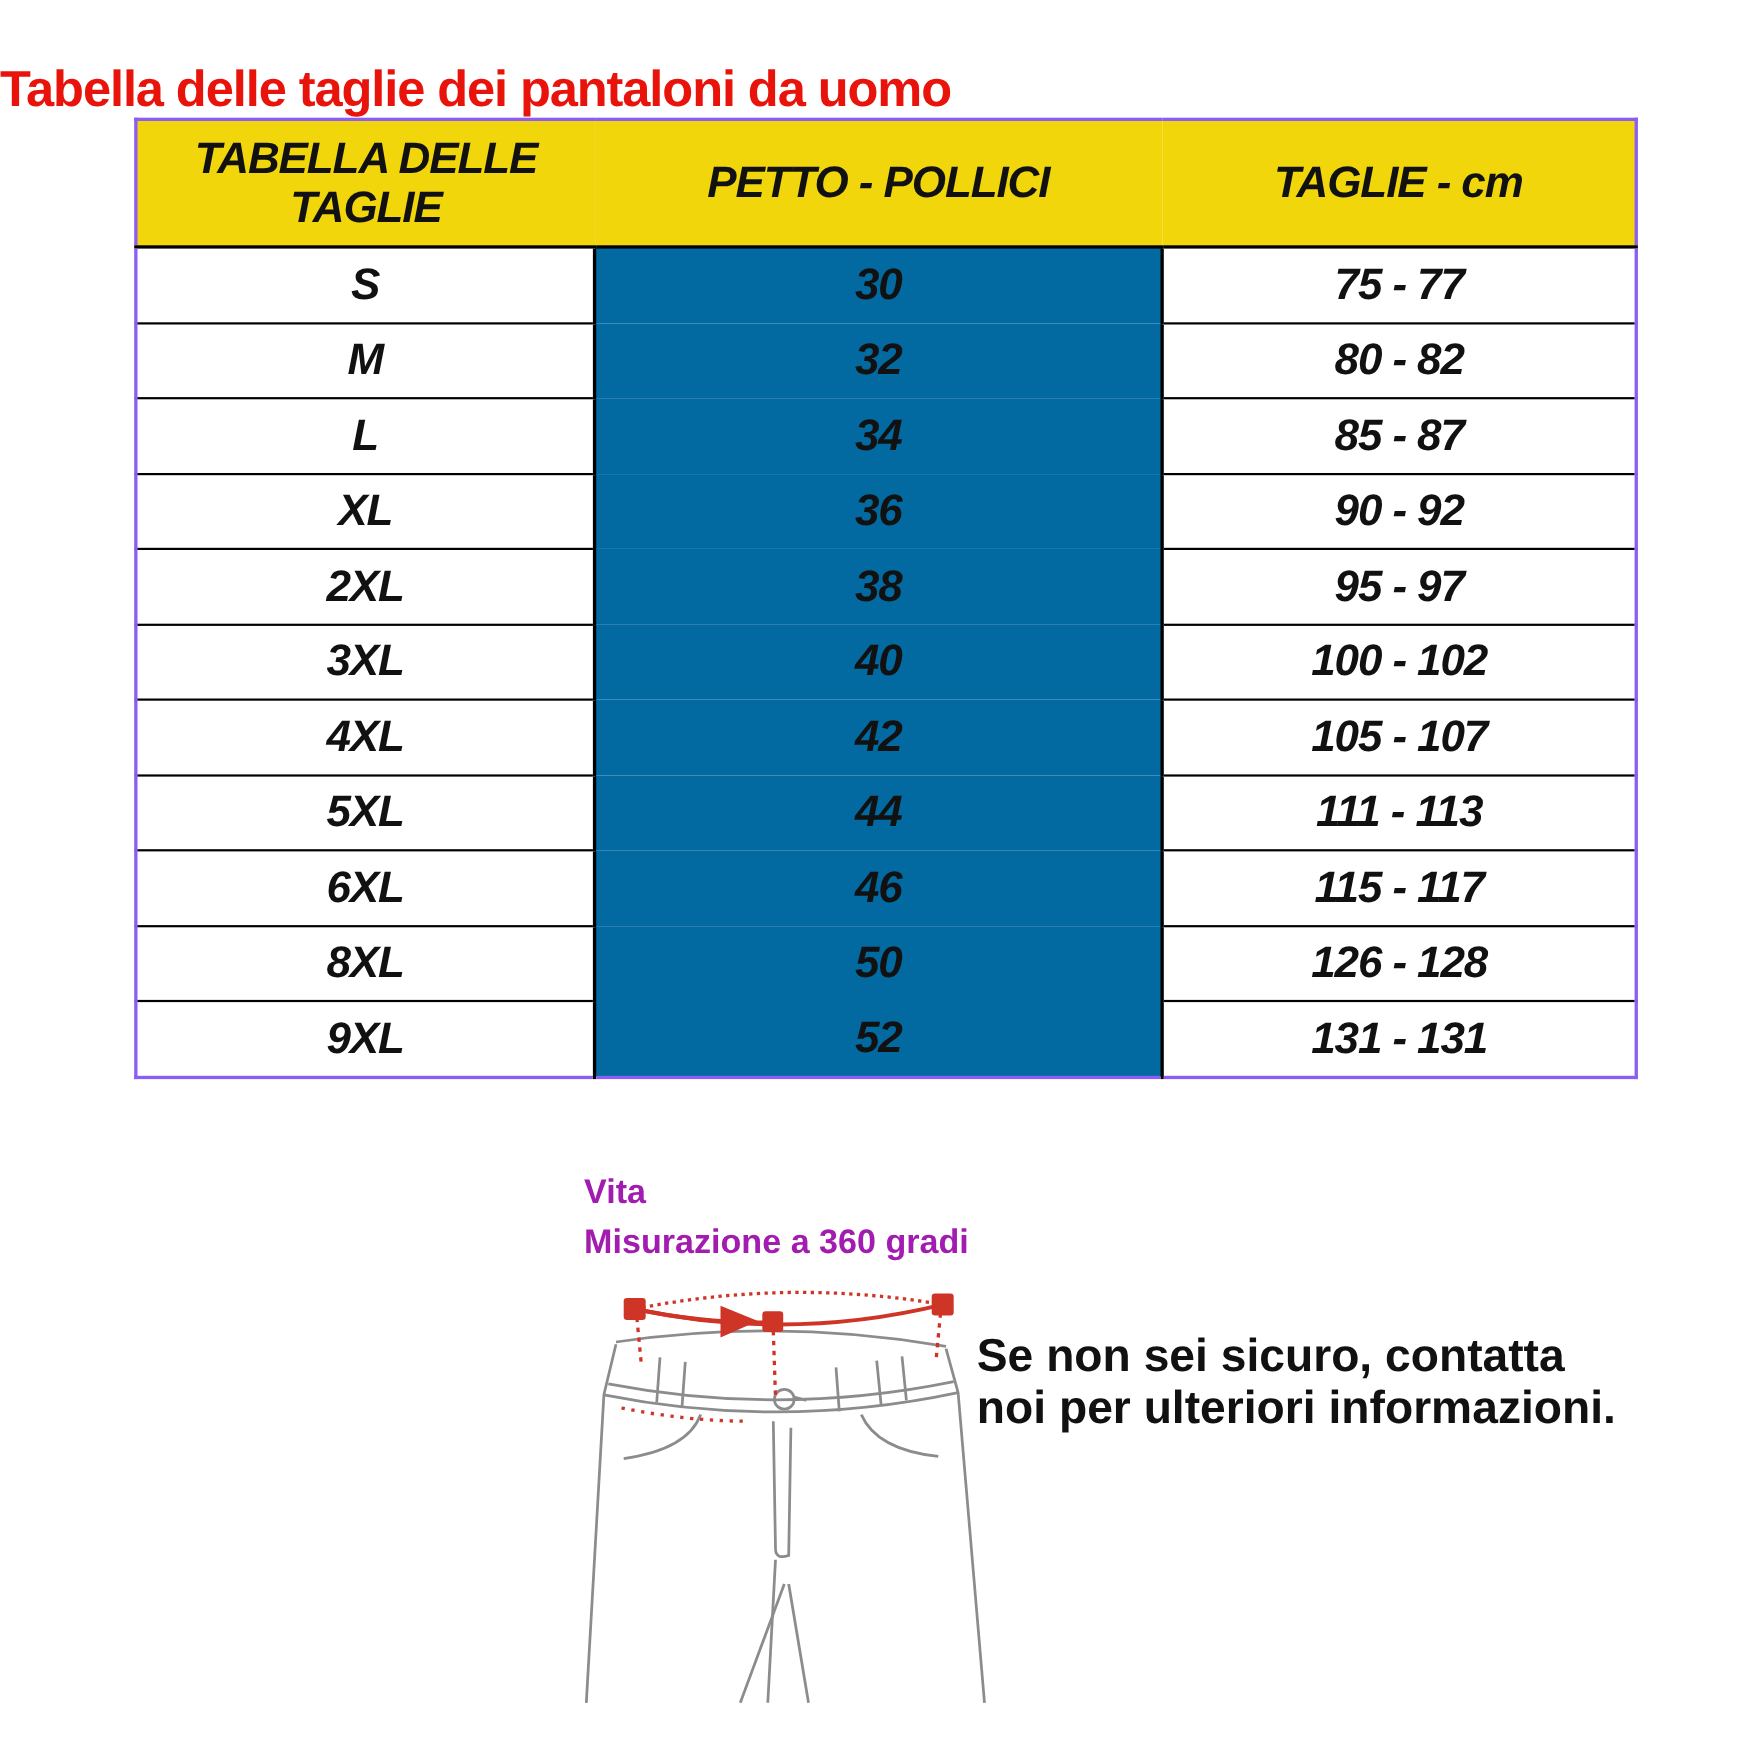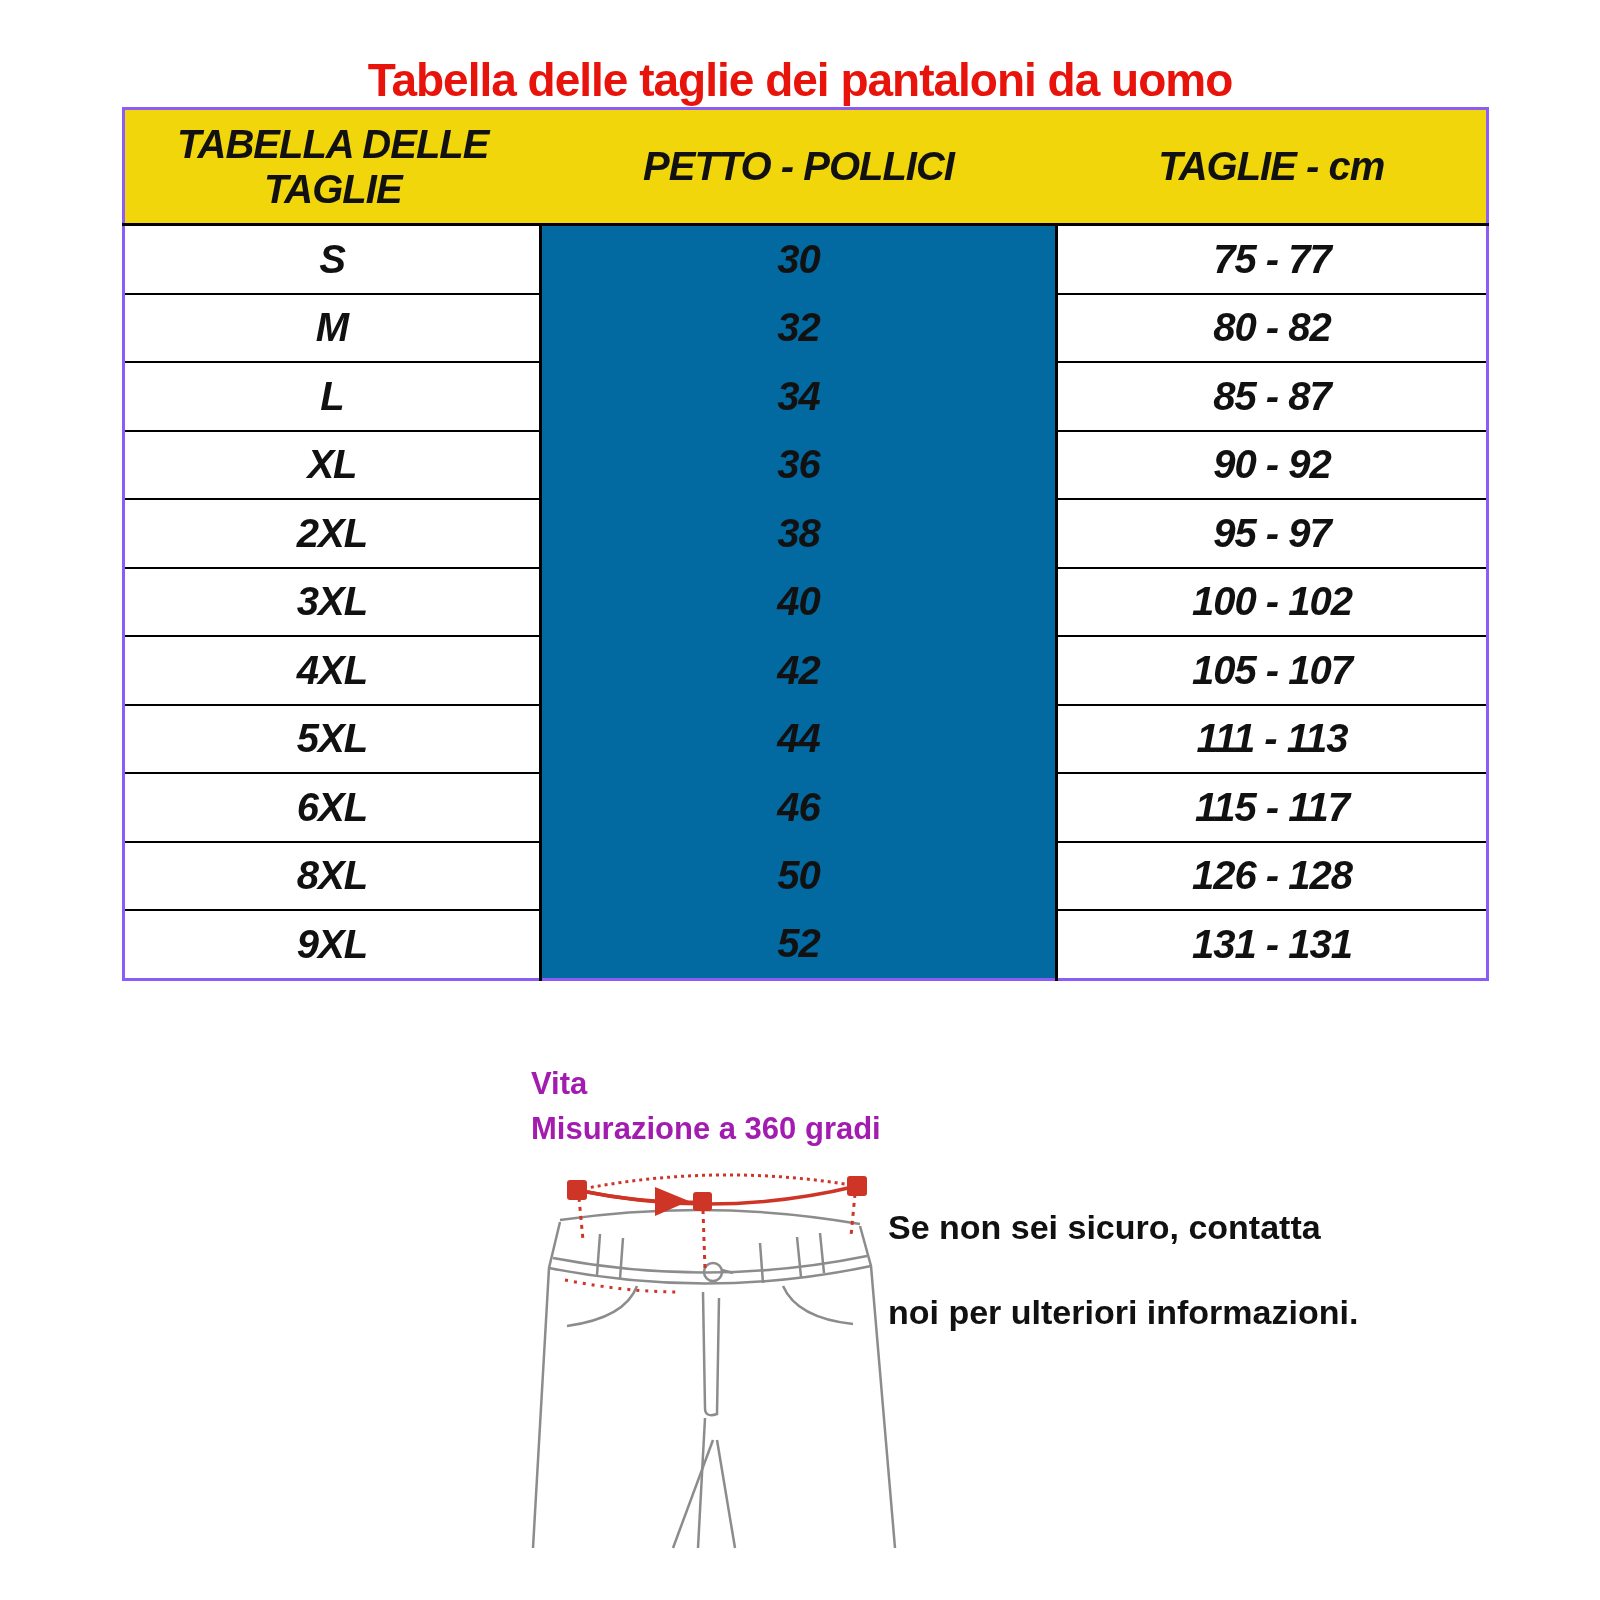--- a/index.html
+++ b/index.html
@@ -5,21 +5,21 @@
   html,body{margin:0;padding:0;}
   body{
     width:1600px;height:1600px;
     background:#ffffff;
     font-family:"Liberation Sans", sans-serif;
     position:relative;
     overflow:hidden;
   }
   .page-title{
     position:absolute;left:0;top:22px;width:1600px;
-    text-align:center;
+    text-align:left;
     font-size:46px;font-weight:bold;
     color:#e8140c;
     letter-spacing:-1px;
   }
   table.size-table{
     position:absolute;left:122px;top:107px;
     width:1364px;
     border-collapse:collapse;
     table-layout:fixed;
   }
@@ -55,24 +55,24 @@
     border-left:3px solid #000;
     border-right:3px solid #000;
   }
   .measure-note{
     position:absolute;left:531px;top:1062px;
     font-size:31px;font-weight:bold;color:#a21caf;
     line-height:1.45;
   }
   .contact-note{
     position:absolute;left:888px;top:1208px;
-    font-size:34px;font-weight:bold;color:#111;
+    font-size:42px;font-weight:bold;color:#111;
   }
   .contact-note .ln{display:block;}
-  .contact-note .ln+.ln{margin-top:46px;}
+  .contact-note .ln+.ln{}
   .pants-figure{
     position:absolute;left:505px;top:1140px;
     width:410px;height:460px;
   }
 </style>
 </head>
 <body>
 
 <h1 class="page-title">Tabella delle taglie dei pantaloni da uomo</h1>
 

